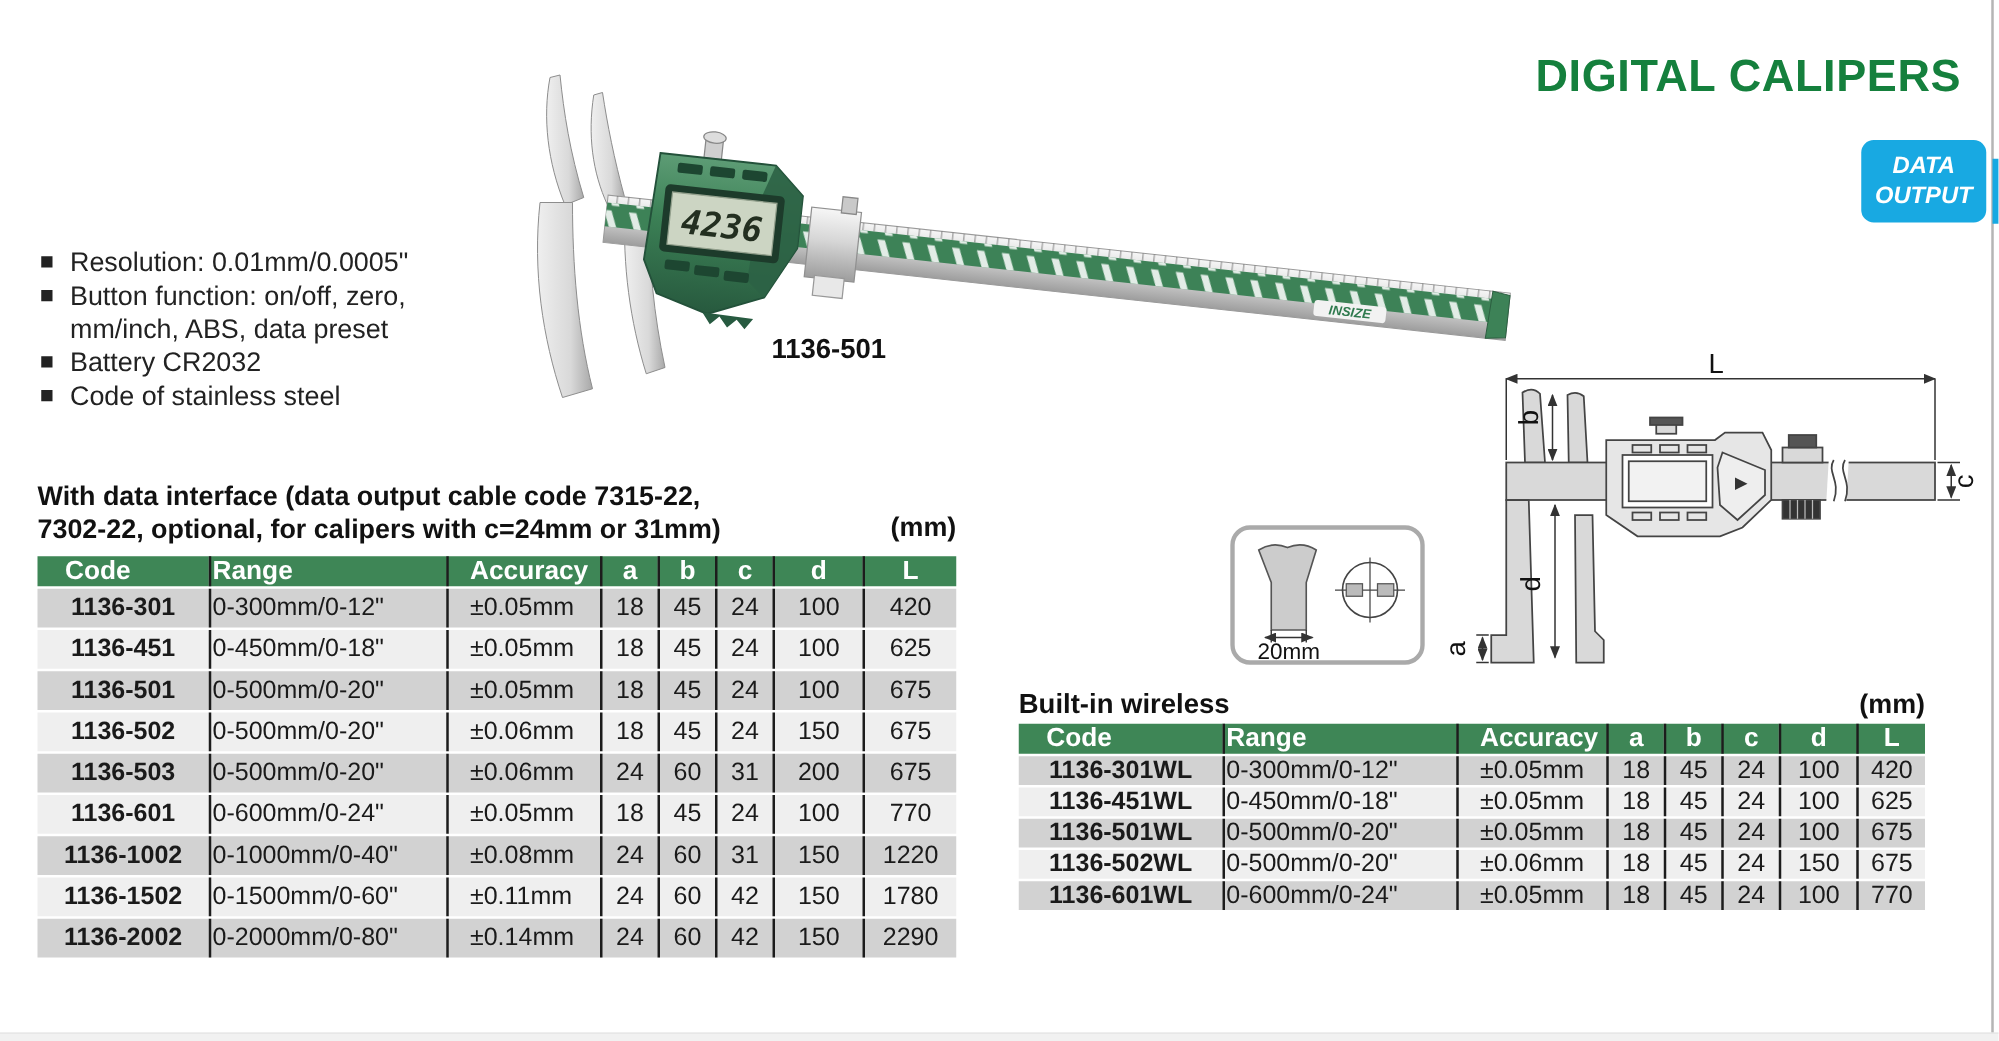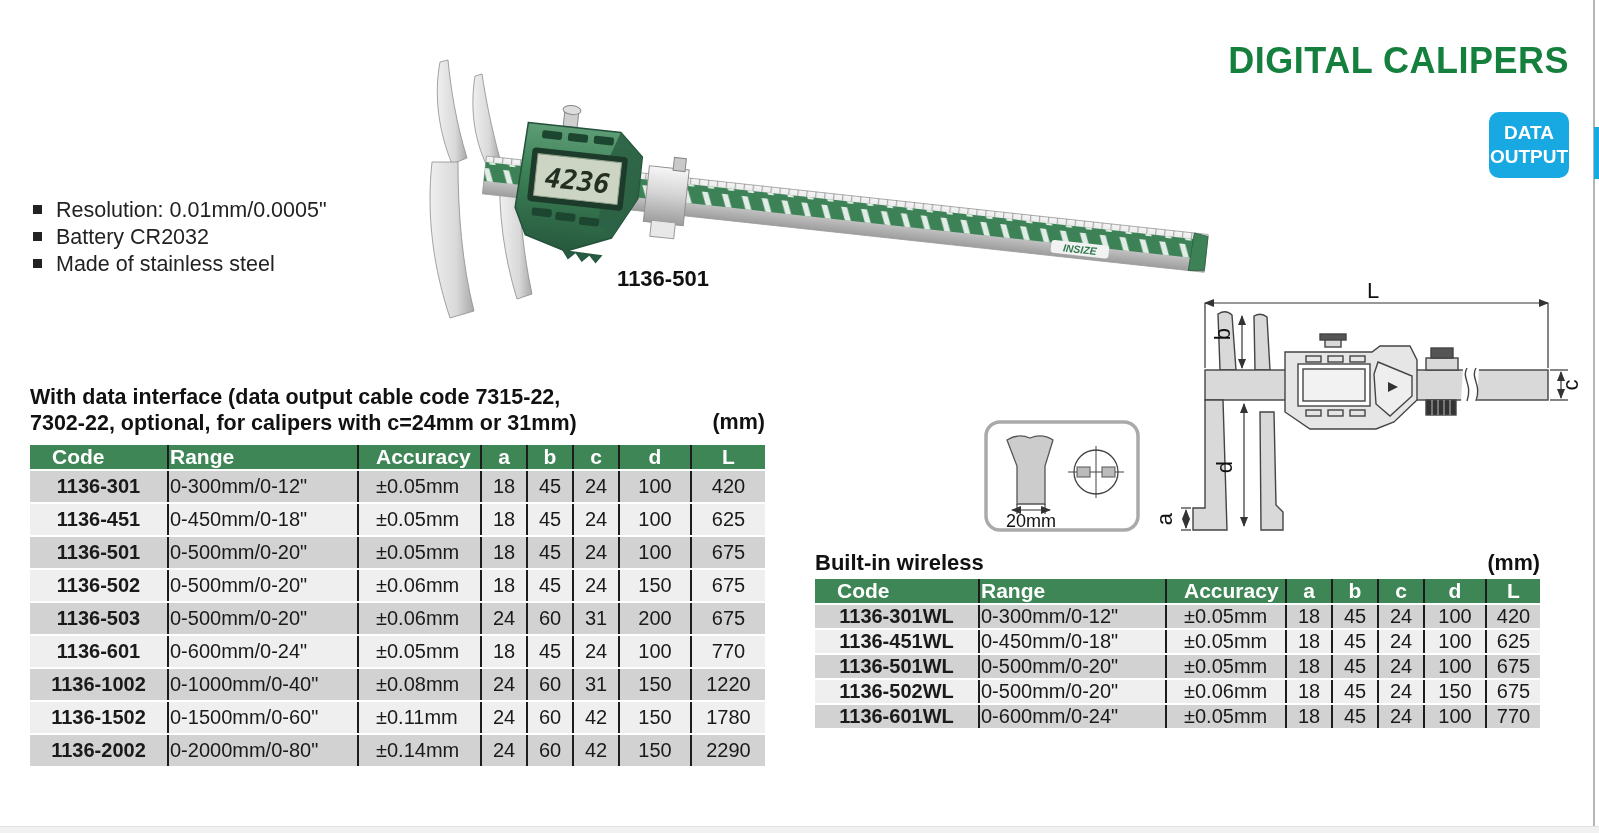--- a/index.html
+++ b/index.html
@@ -3,23 +3,23 @@
 <meta charset="utf-8">
 <style>
   html,body { margin:0; padding:0; background:#fff; }
   body { font-family:"Liberation Sans", sans-serif; color:#1c1c1c; }
   #canvas { position:relative; width:1599px; height:833px; background:#fff; overflow:hidden; }
 
   .abs { position:absolute; }
 
   
   .page-title { top:40px; right:30px; font-size:36px; font-weight:bold; letter-spacing:0.5px; color:#15803d; }
-  .badge { top:112px; left:1489px; width:80px; height:66px; background:#18a9e2; border-radius:10px;
+  .badge { top:112px; left:1489px; width:100px; height:66px; background:#18a9e2; border-radius:10px;
            color:#fff; font-weight:bold; font-size:19px; line-height:24px; text-align:center;
-           display:flex; flex-direction:column; justify-content:center; }
+           display:flex; flex-direction:column; justify-content:center;font-style:italic; }
   .edge-line { top:0; left:1593px; width:2px; height:833px; background:#b5b5b5; }
   .edge-tab  { top:127px; left:1594px; width:5px; height:52px; background:#18a9e2; }
   .footer-strip { left:0; bottom:0; width:1599px; height:6px; background:#f1f1f1; border-top:1px solid #e3e3e3; }
 
   
   .features { top:197px; left:30px; width:352px; }
   .features ul { list-style:none; margin:0; padding:0; font-size:21.5px; line-height:26px; color:#222; }
   .features li { position:relative; padding-left:26px; margin-bottom:1px; }
   .features li::before { content:""; position:absolute; left:3px; top:8px; width:9px; height:9px; background:#222; }
 
@@ -140,22 +140,23 @@
       <rect x="116" y="96" width="84" height="42" fill="#ccd5c3" stroke="#93a08d"></rect>
       <text x="158" y="128" text-anchor="middle" font-size="27" font-weight="bold" font-style="italic" font-family="DejaVu Sans Mono, monospace" fill="#232f20">4236</text>
     </g>
   </svg>
 
   <div class="abs product-label">1136-501</div>
 
   <div class="abs features">
     <ul>
         <li>Resolution: 0.01mm/0.0005"</li>
+        <li>Button function: on/off, zero, mm/inch, ABS, data preset</li>
         <li>Battery CR2032</li>
-        <li>Made of stainless steel</li>
+        <li>Code of stainless steel</li>
       </ul>
   </div>
 
   <div class="abs left-heading">
     <div>With data interface (data output cable code 7315-22,</div>
     <div>7302-22, optional, for calipers with c=24mm or 31mm)</div>
   </div>
   <div class="abs left-unit">(mm)</div>
   <div class="abs" id="left-table-wrap">
     <table class="spec-table" id="left-table">

